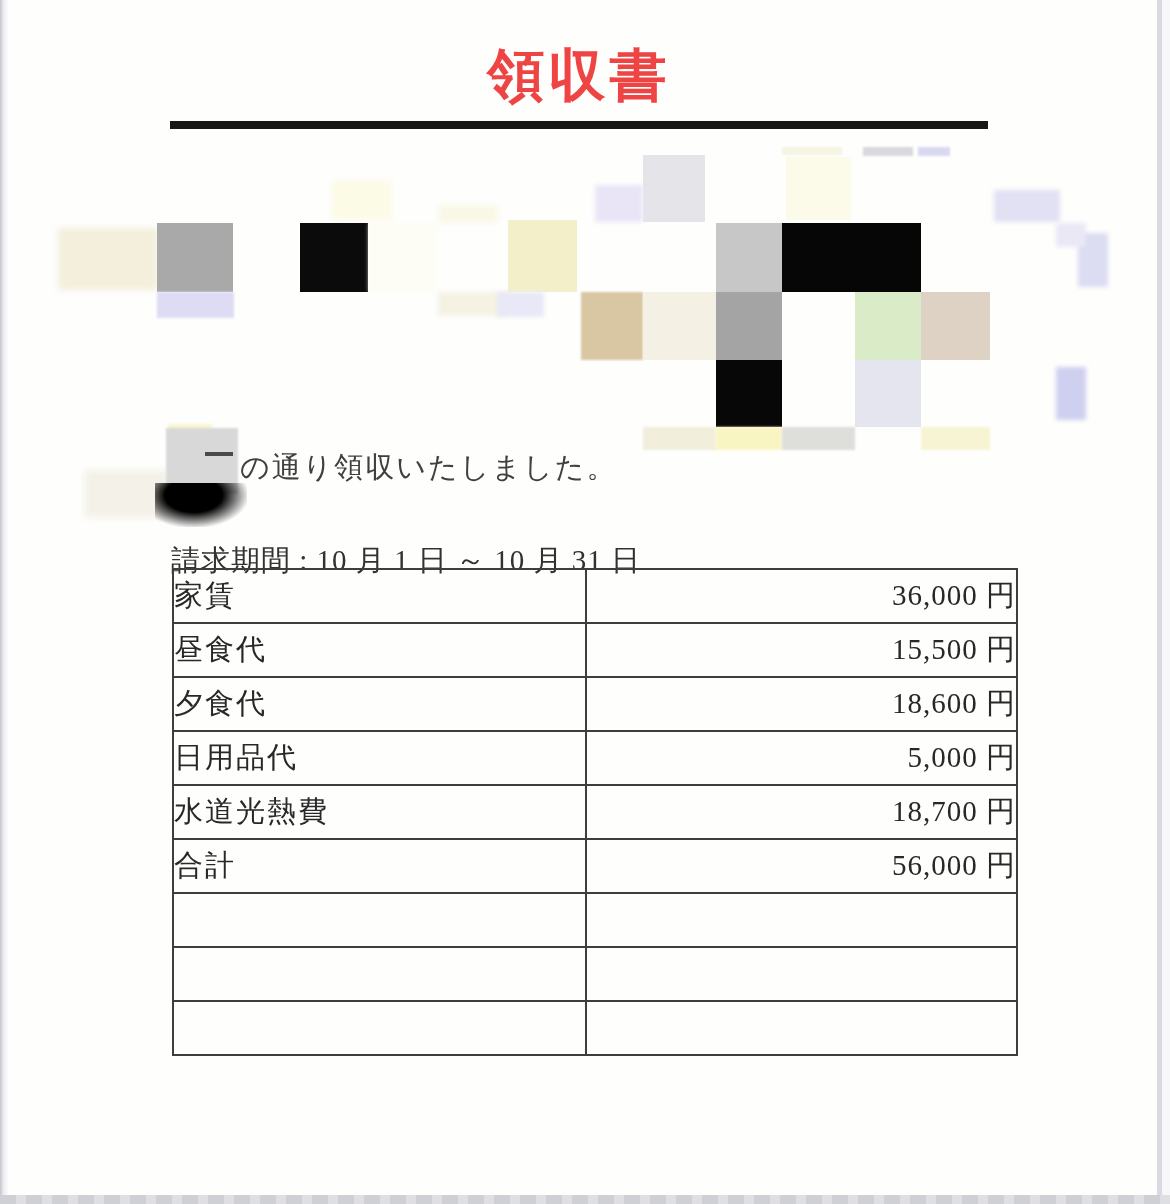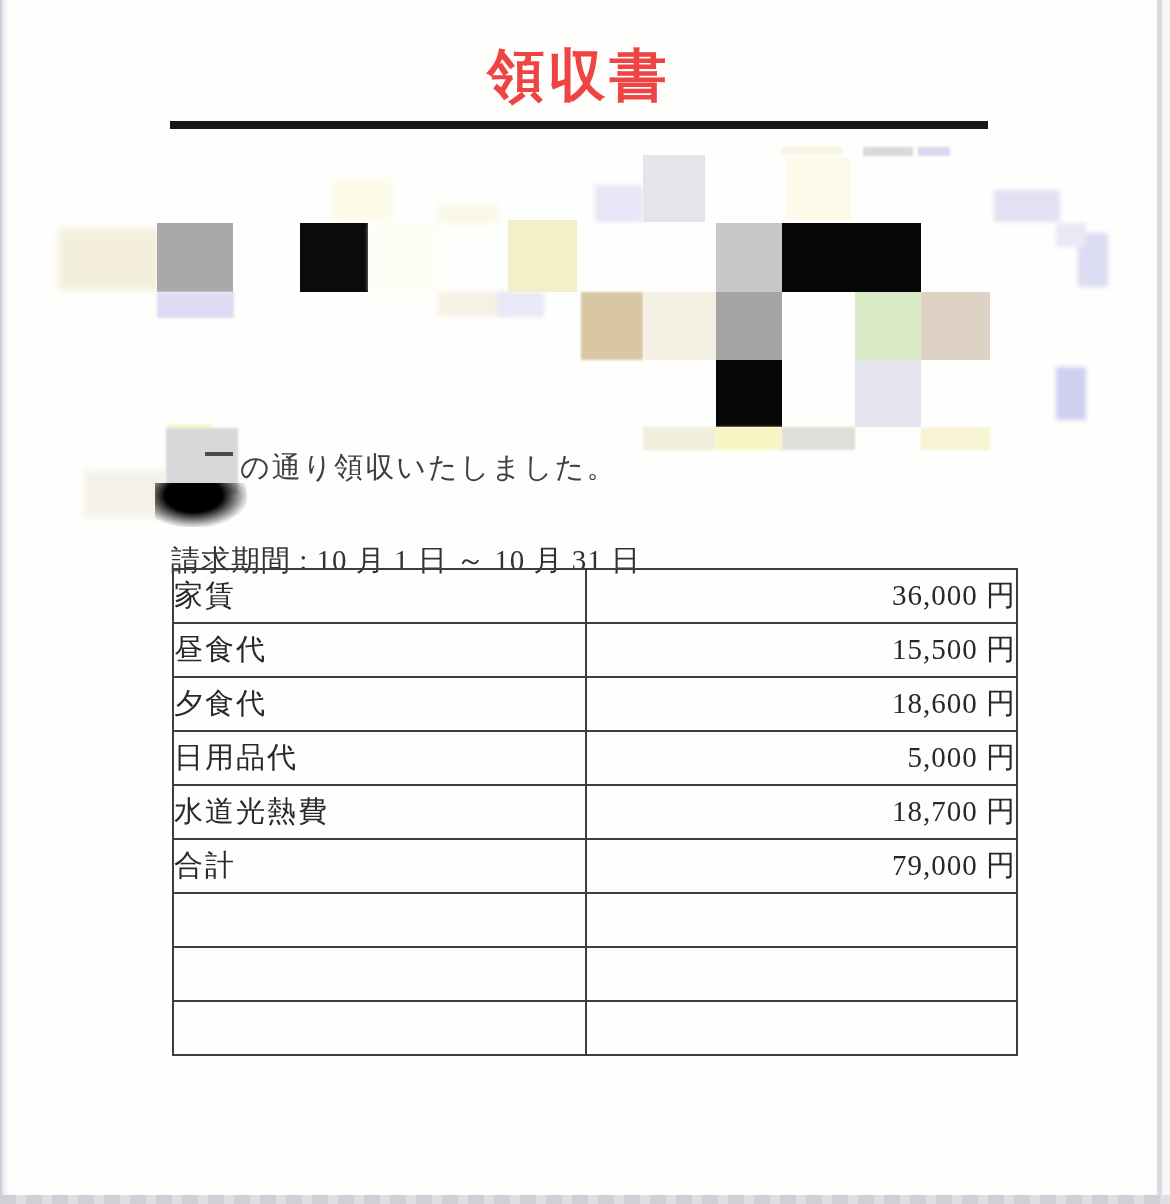--- a/index.html
+++ b/index.html
@@ -132,21 +132,21 @@
     <tr>
       <td class="lbl">日用品代</td>
       <td class="val">5,000 円</td>
     </tr>
     <tr>
       <td class="lbl">水道光熱費</td>
       <td class="val">18,700 円</td>
     </tr>
     <tr>
       <td class="lbl">合計</td>
-      <td class="val">79,000 円</td>
+      <td class="val">56,000 円</td>
     </tr>
     <tr>
       <td class="lbl"></td>
       <td class="val"></td>
     </tr>
     <tr>
       <td class="lbl"></td>
       <td class="val"></td>
     </tr>
     <tr>

